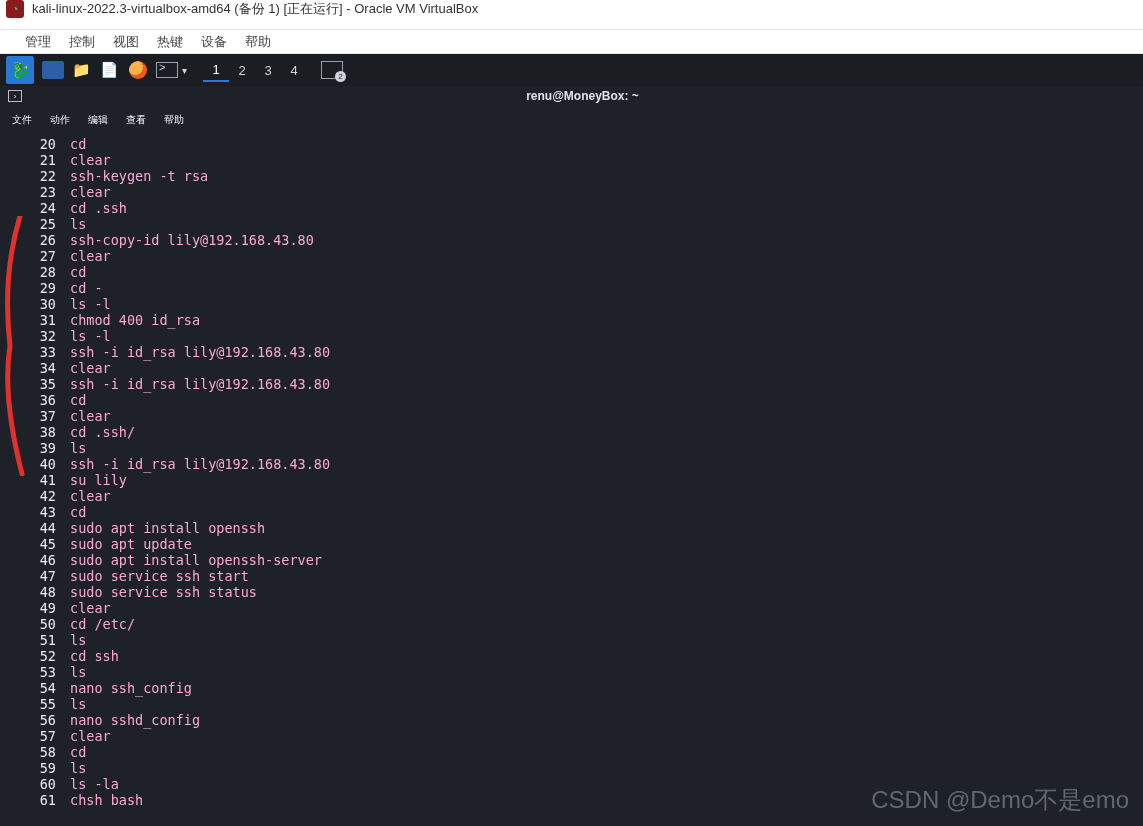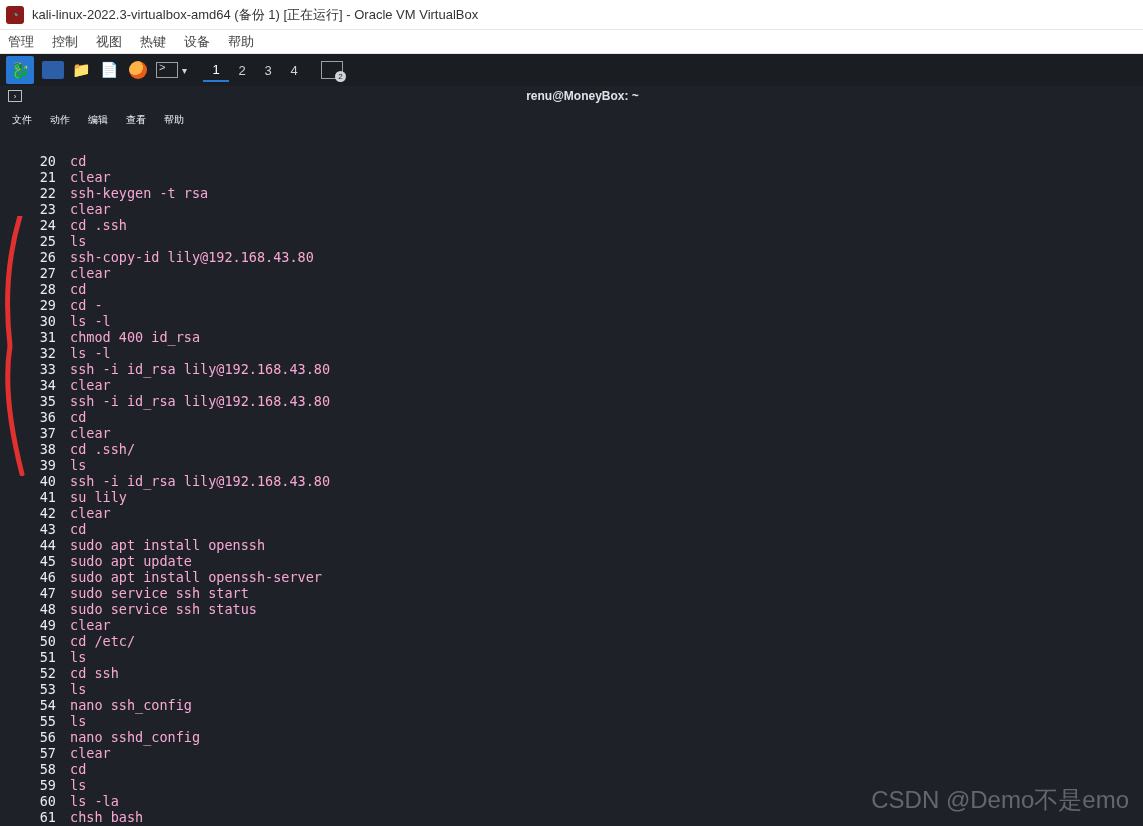--- a/index.html
+++ b/index.html
@@ -9,41 +9,40 @@
     background: #fff;
     font-family: "Segoe UI", "Microsoft YaHei", sans-serif;
     overflow: hidden;
     position: relative;
   }
   
   .vbox-titlebar {
     height: 30px;
     background: #fff;
     display: flex;
-    align-items: center;
     padding: 0 6px;
     border-bottom: 1px solid #e5e5e5;
     font-size: 13px;
     color: #333;
   }
   .vbox-logo {
     width: 18px; height: 18px;
     background: #8b1a1a;
     border-radius: 3px;
     margin-right: 8px;
     display: flex; align-items: center; justify-content: center;
   }
   .vbox-logo::before { content: "◔"; color: #4aa; font-size: 12px; }
   
   .vbox-menubar {
     height: 24px;
     background: #fff;
     display: flex;
     align-items: center;
-    padding: 0 8px;
+    padding: 0 25px;
     font-size: 13px;
     color: #444;
     gap: 18px;
     border-bottom: 1px solid #e5e5e5;
   }
   .vbox-menubar span { cursor: default; }
   
   .kali-panel {
     height: 32px;
     background: #1a1e23;
@@ -125,21 +124,20 @@
     padding:0 12px;font-size:10px;color:#eef1f5;
   }
   .term-body{
     font-family: "Consolas","DejaVu Sans Mono",monospace;
     font-size:13.5px;
     line-height:16px;
     padding: 2px 0 0 28px;
     color:#e9edf2;
     position:relative;
     white-space:pre;
-    margin-top:17px;
   }
   .hist-line{display:flex;}
   .lineno{
     width:28px;
     text-align:right;
     color:#e9edf2;
     margin-right:14px;
   }
   .cmd{color:#f9a8d4;}
   

